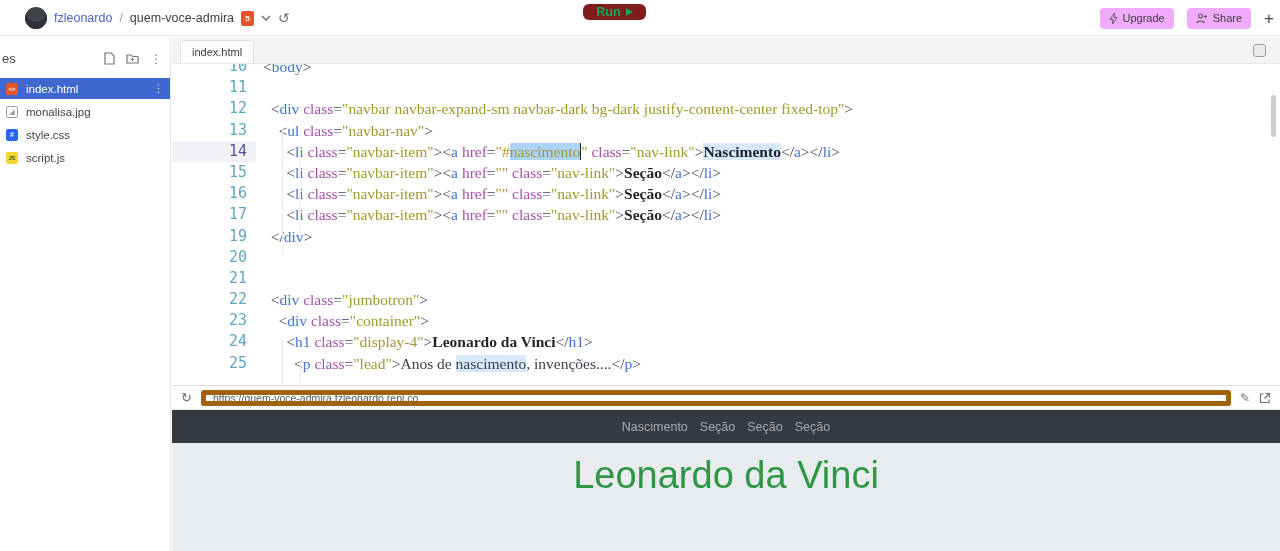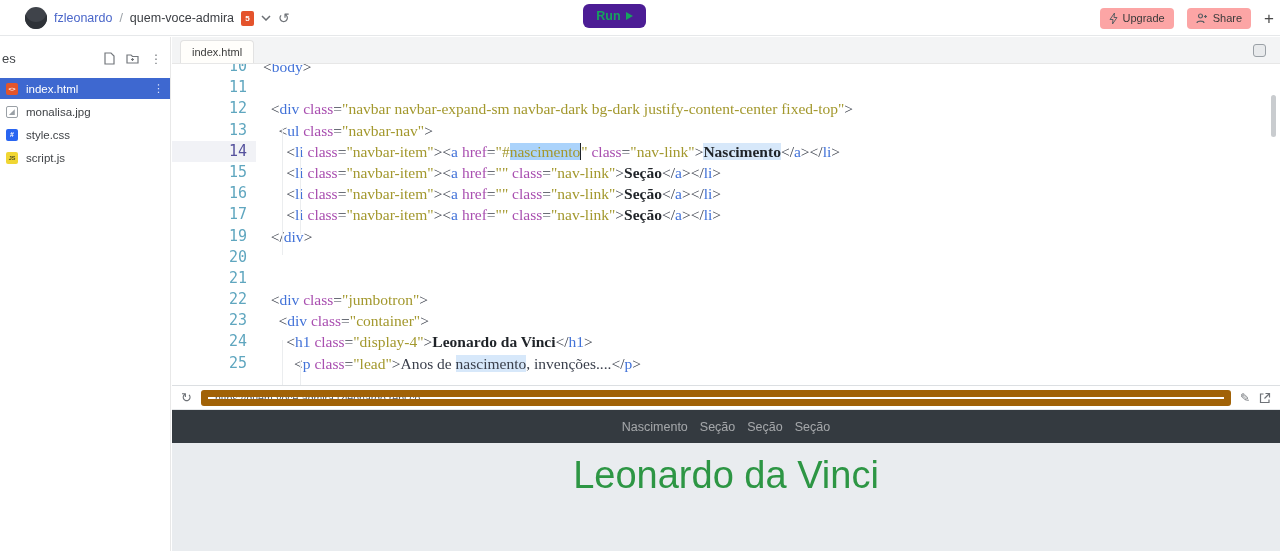--- a/index.html
+++ b/index.html
@@ -14,29 +14,29 @@
     align-items:center; gap:7px; }
   .avatar { width:22px; height:22px; border-radius:50%; background:#3f434a;
     box-shadow:inset 0 -7px 0 #2e3238; }
   .tb-user { color:#4a66c9; font-size:12.5px; }
   .tb-sep { color:#9aa0a6; font-size:12.5px; }
   .tb-repl { color:#3b3e43; font-size:12.5px; }
   .html-badge { width:13px; height:15px; background:#e4532c; border-radius:2px;
     color:#fff; font-size:8px; font-weight:bold; display:flex; align-items:center;
     justify-content:center; }
   .tb-glyph { color:#6e7277; font-size:14px; line-height:1; }
-  .run-btn { position:absolute; left:583px; top:4px; width:63px; height:24px;
-    background:#4c1d95; border:none; border-radius:6px; display:flex;
+  .run-btn { position:absolute; left:583px; top:4px; width:63px; height:16px;
+    background:#7f1d1d; border:none; border-radius:6px; display:flex;
     align-items:center; justify-content:center; gap:5px; cursor:pointer;
     color:#17a35e; font-size:12.5px; font-weight:bold;text-align:right; }
   .run-play { width:0; height:0; border-left:7px solid #17a35e;
     border-top:4.5px solid transparent; border-bottom:4.5px solid transparent; }
   .tb-right { position:absolute; right:6px; top:0; height:36px; display:flex;
     align-items:center; gap:13px; }
-  .pill-btn { height:21px; background:#fca5a5; border:none; border-radius:4px;
+  .pill-btn { height:21px; background:#f0abfc; border:none; border-radius:4px;
     padding:0 9px; display:flex; align-items:center; gap:5px; font-size:11px;
     color:#3a3a3a; cursor:pointer; }
   .plus-glyph { color:#4a4a4a; font-size:17px; line-height:1; }
 
   
   #sidebar { position:absolute; left:0; top:37px; width:171px; height:514px;
     background:#fff; border-right:1px solid #e8e8e8; }
   .sb-head { display:flex; align-items:center; margin:14px 8px 0 2px; }
   .sb-title { font-size:13px; color:#43464a; }
   .sb-head-icons { margin-left:auto; display:flex; align-items:center; gap:11px;
@@ -89,21 +89,21 @@
   .iguide { position:absolute; width:1px; background:#ebedef; }
   .vscroll { position:absolute; right:4px; top:58px; width:5px; height:42px;
     background:#c9cccf; border-radius:3px; cursor:pointer; }
 
   
   #preview { position:absolute; left:172px; top:385px; width:1108px; height:166px;
     border-top:1px solid #dcdfe2; display:flex; flex-direction:column; }
   .urlrow { height:24px; background:#fff; border-bottom:1px solid #e4e6e8;
     display:flex; align-items:center; padding:0 9px; gap:9px; flex:0 0 24px; }
   .url-glyph { color:#6e7277; font-size:13px; line-height:1; cursor:pointer; }
-  .url-input { flex:1; height:16px; border:7px solid #a16207; border-radius:3px;
+  .url-input { flex:1; height:16px; border:5px solid #a16207; border-radius:3px;
     font-family:"Liberation Sans", sans-serif; font-size:10.5px; color:#55585c;
     padding:0 7px; outline:none; }
   .pv-navbar { height:33px; flex:0 0 33px; display:flex; align-items:center;
     justify-content:center; }
   .pnav { font-size:12.5px; color:rgba(255,255,255,0.55); margin:0 6px;
     cursor:pointer; }
   .jumbotron { flex:1; text-align:center; }
   .pv-h1 { font-size:38px; font-weight:400; margin-top:11px; letter-spacing:0; }
   .pv-lead { font-size:13.5px; color:#212529; margin-top:10px; }
 

